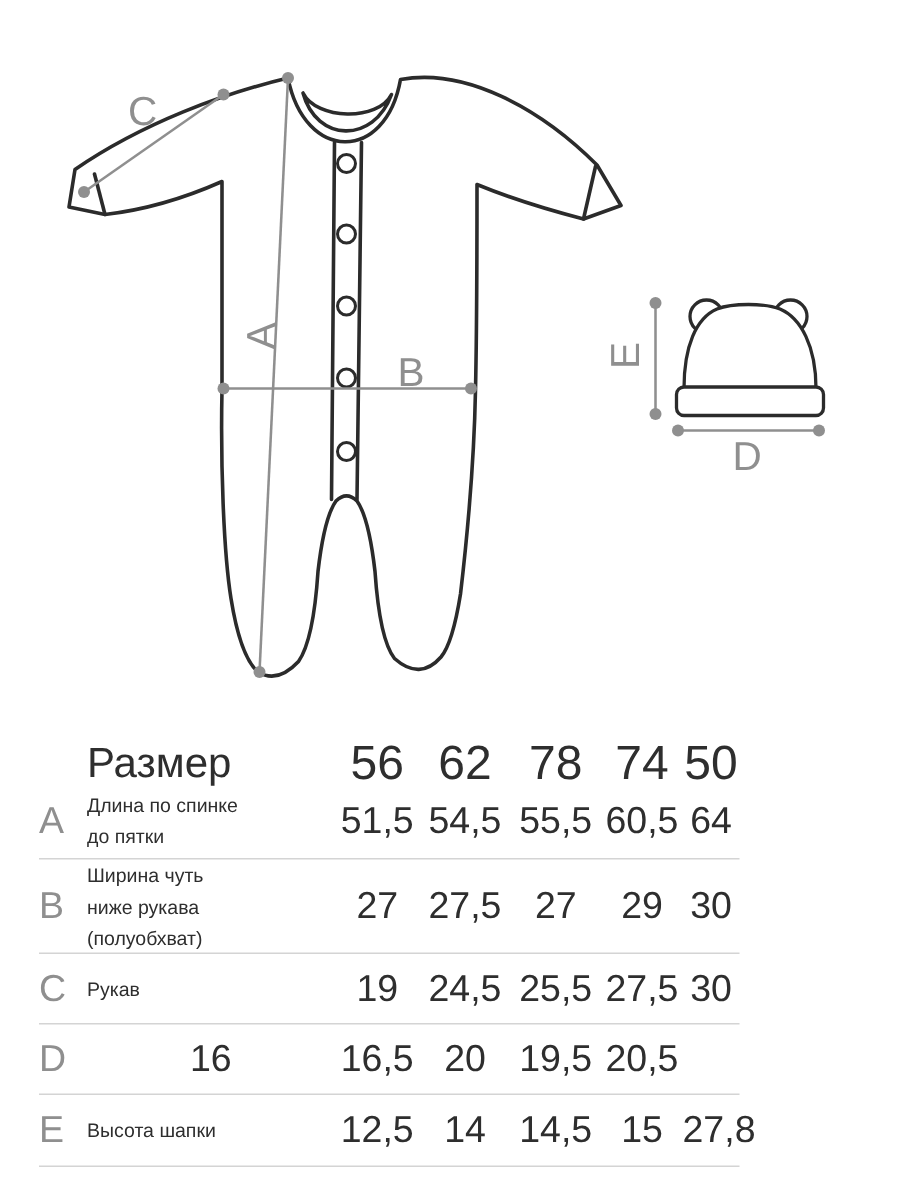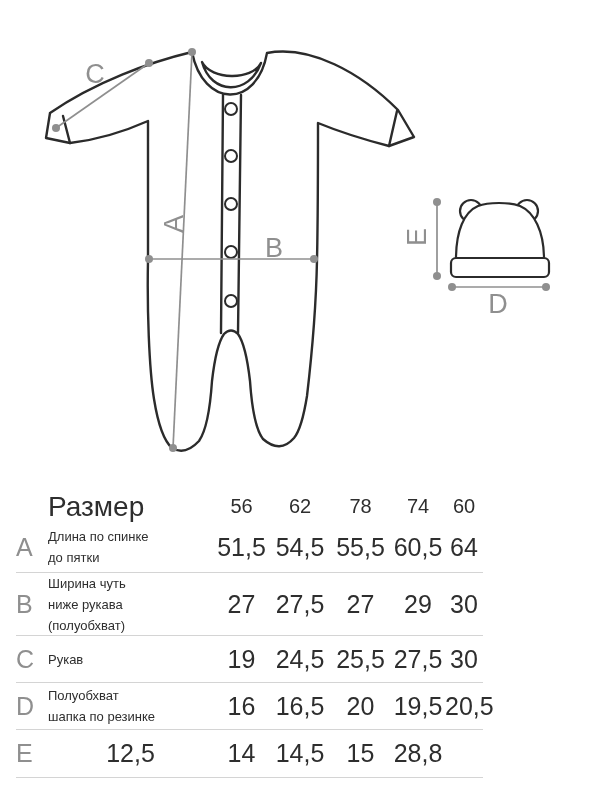--- a/index.html
+++ b/index.html
@@ -10,33 +10,33 @@
   }
   .stage { position:absolute; left:0; top:0; width:600px; height:800px; }
   svg.diagram { position:absolute; left:0; top:0; }
   svg.diagram text {
     font-family:"Liberation Sans", sans-serif;
     font-size:27px; fill:#8f8f8f;
   }
 
   
   .size-table {
-    position:absolute; left:16px; top:490px; width:495px;
+    position:absolute; left:26px; top:490px; width:495px;
     box-sizing:border-box; padding-right:28px;
     color:#2e2e2e;
   }
   .t-row {
     display:grid;
     grid-template-columns:32px 165px 57px 60px 61px 54px 38px;
     align-items:center;
   }
   .t-row.bordered { border-bottom:1px solid #d4d4d4; box-sizing:border-box; }
   .t-header        { height:32px; }
   .t-header .cell-label { font-size:28px; }
-  .t-header .cell-value { font-size:20px; }
+  .t-header .cell-value { font-size:32px; }
   .row-h-a { height:51px; }
   .row-h-b { height:63px; }
   .row-h-c { height:47px; }
   .row-h-d { height:47px; }
   .row-h-e { height:48px; }
   .cell-letter { font-size:25px; color:#8f8f8f; }
   .cell-label  { font-size:13px; line-height:21px; white-space:pre-line; }
   .cell-value  { font-size:25px; text-align:center; }
 </style>
 </head>
@@ -124,21 +124,21 @@
 
   <div class="size-table">
 
     <div class="t-row t-header">
       <div class="cell-letter"></div>
       <div class="cell-label">Размер</div>
       <div class="cell-value">56</div>
       <div class="cell-value">62</div>
       <div class="cell-value">78</div>
       <div class="cell-value">74</div>
-      <div class="cell-value">60</div>
+      <div class="cell-value">50</div>
     </div>
 
     <div class="t-row bordered row-h-a">
       <div class="cell-letter">A</div>
       <div class="cell-label">Длина по спинке
 до пятки</div>
       <div class="cell-value">51,5</div>
       <div class="cell-value">54,5</div>
       <div class="cell-value">55,5</div>
       <div class="cell-value">60,5</div>
@@ -162,32 +162,31 @@
       <div class="cell-label">Рукав</div>
       <div class="cell-value">19</div>
       <div class="cell-value">24,5</div>
       <div class="cell-value">25,5</div>
       <div class="cell-value">27,5</div>
       <div class="cell-value">30</div>
     </div>
 
     <div class="t-row bordered row-h-d">
       <div class="cell-letter">D</div>
-      <div class="cell-label">Полуобхват
-шапка по резинке</div>
       <div class="cell-value">16</div>
       <div class="cell-value">16,5</div>
       <div class="cell-value">20</div>
       <div class="cell-value">19,5</div>
       <div class="cell-value">20,5</div>
     </div>
 
     <div class="t-row bordered row-h-e">
       <div class="cell-letter">E</div>
+      <div class="cell-label">Высота шапки</div>
       <div class="cell-value">12,5</div>
       <div class="cell-value">14</div>
       <div class="cell-value">14,5</div>
       <div class="cell-value">15</div>
-      <div class="cell-value">28,8</div>
+      <div class="cell-value">27,8</div>
     </div>
 
   </div>
 </div>
 
 </body></html>

